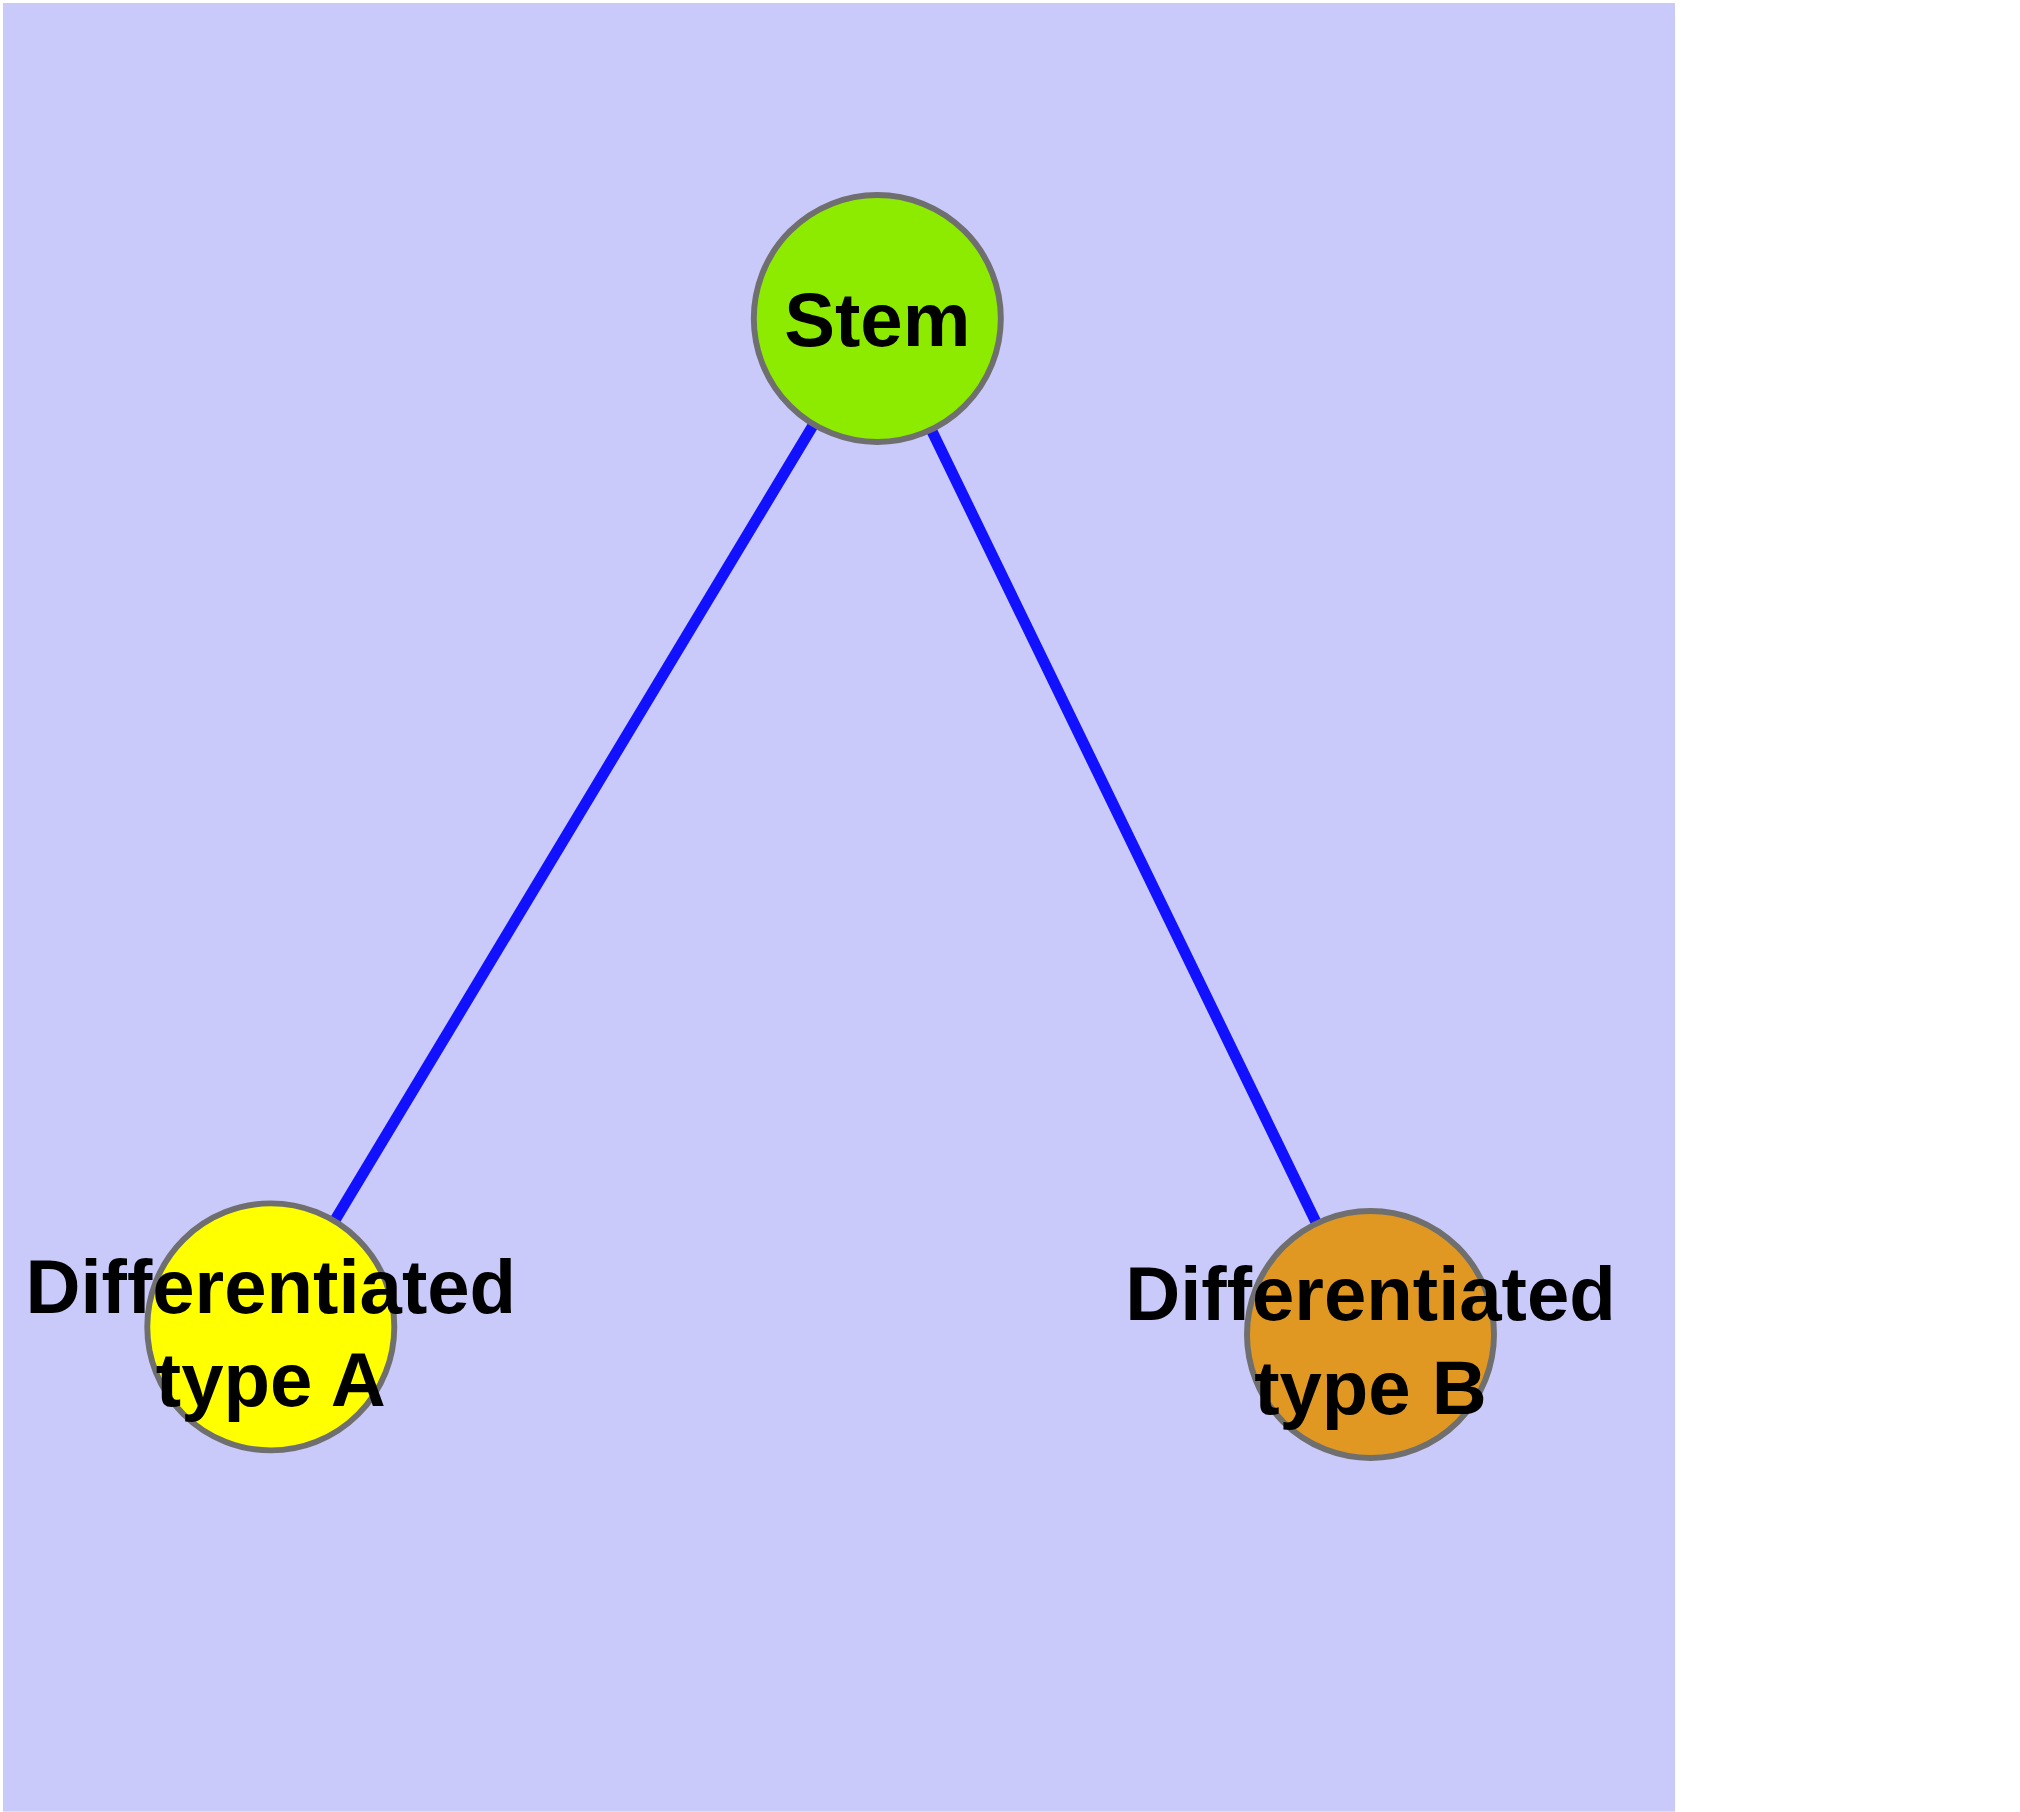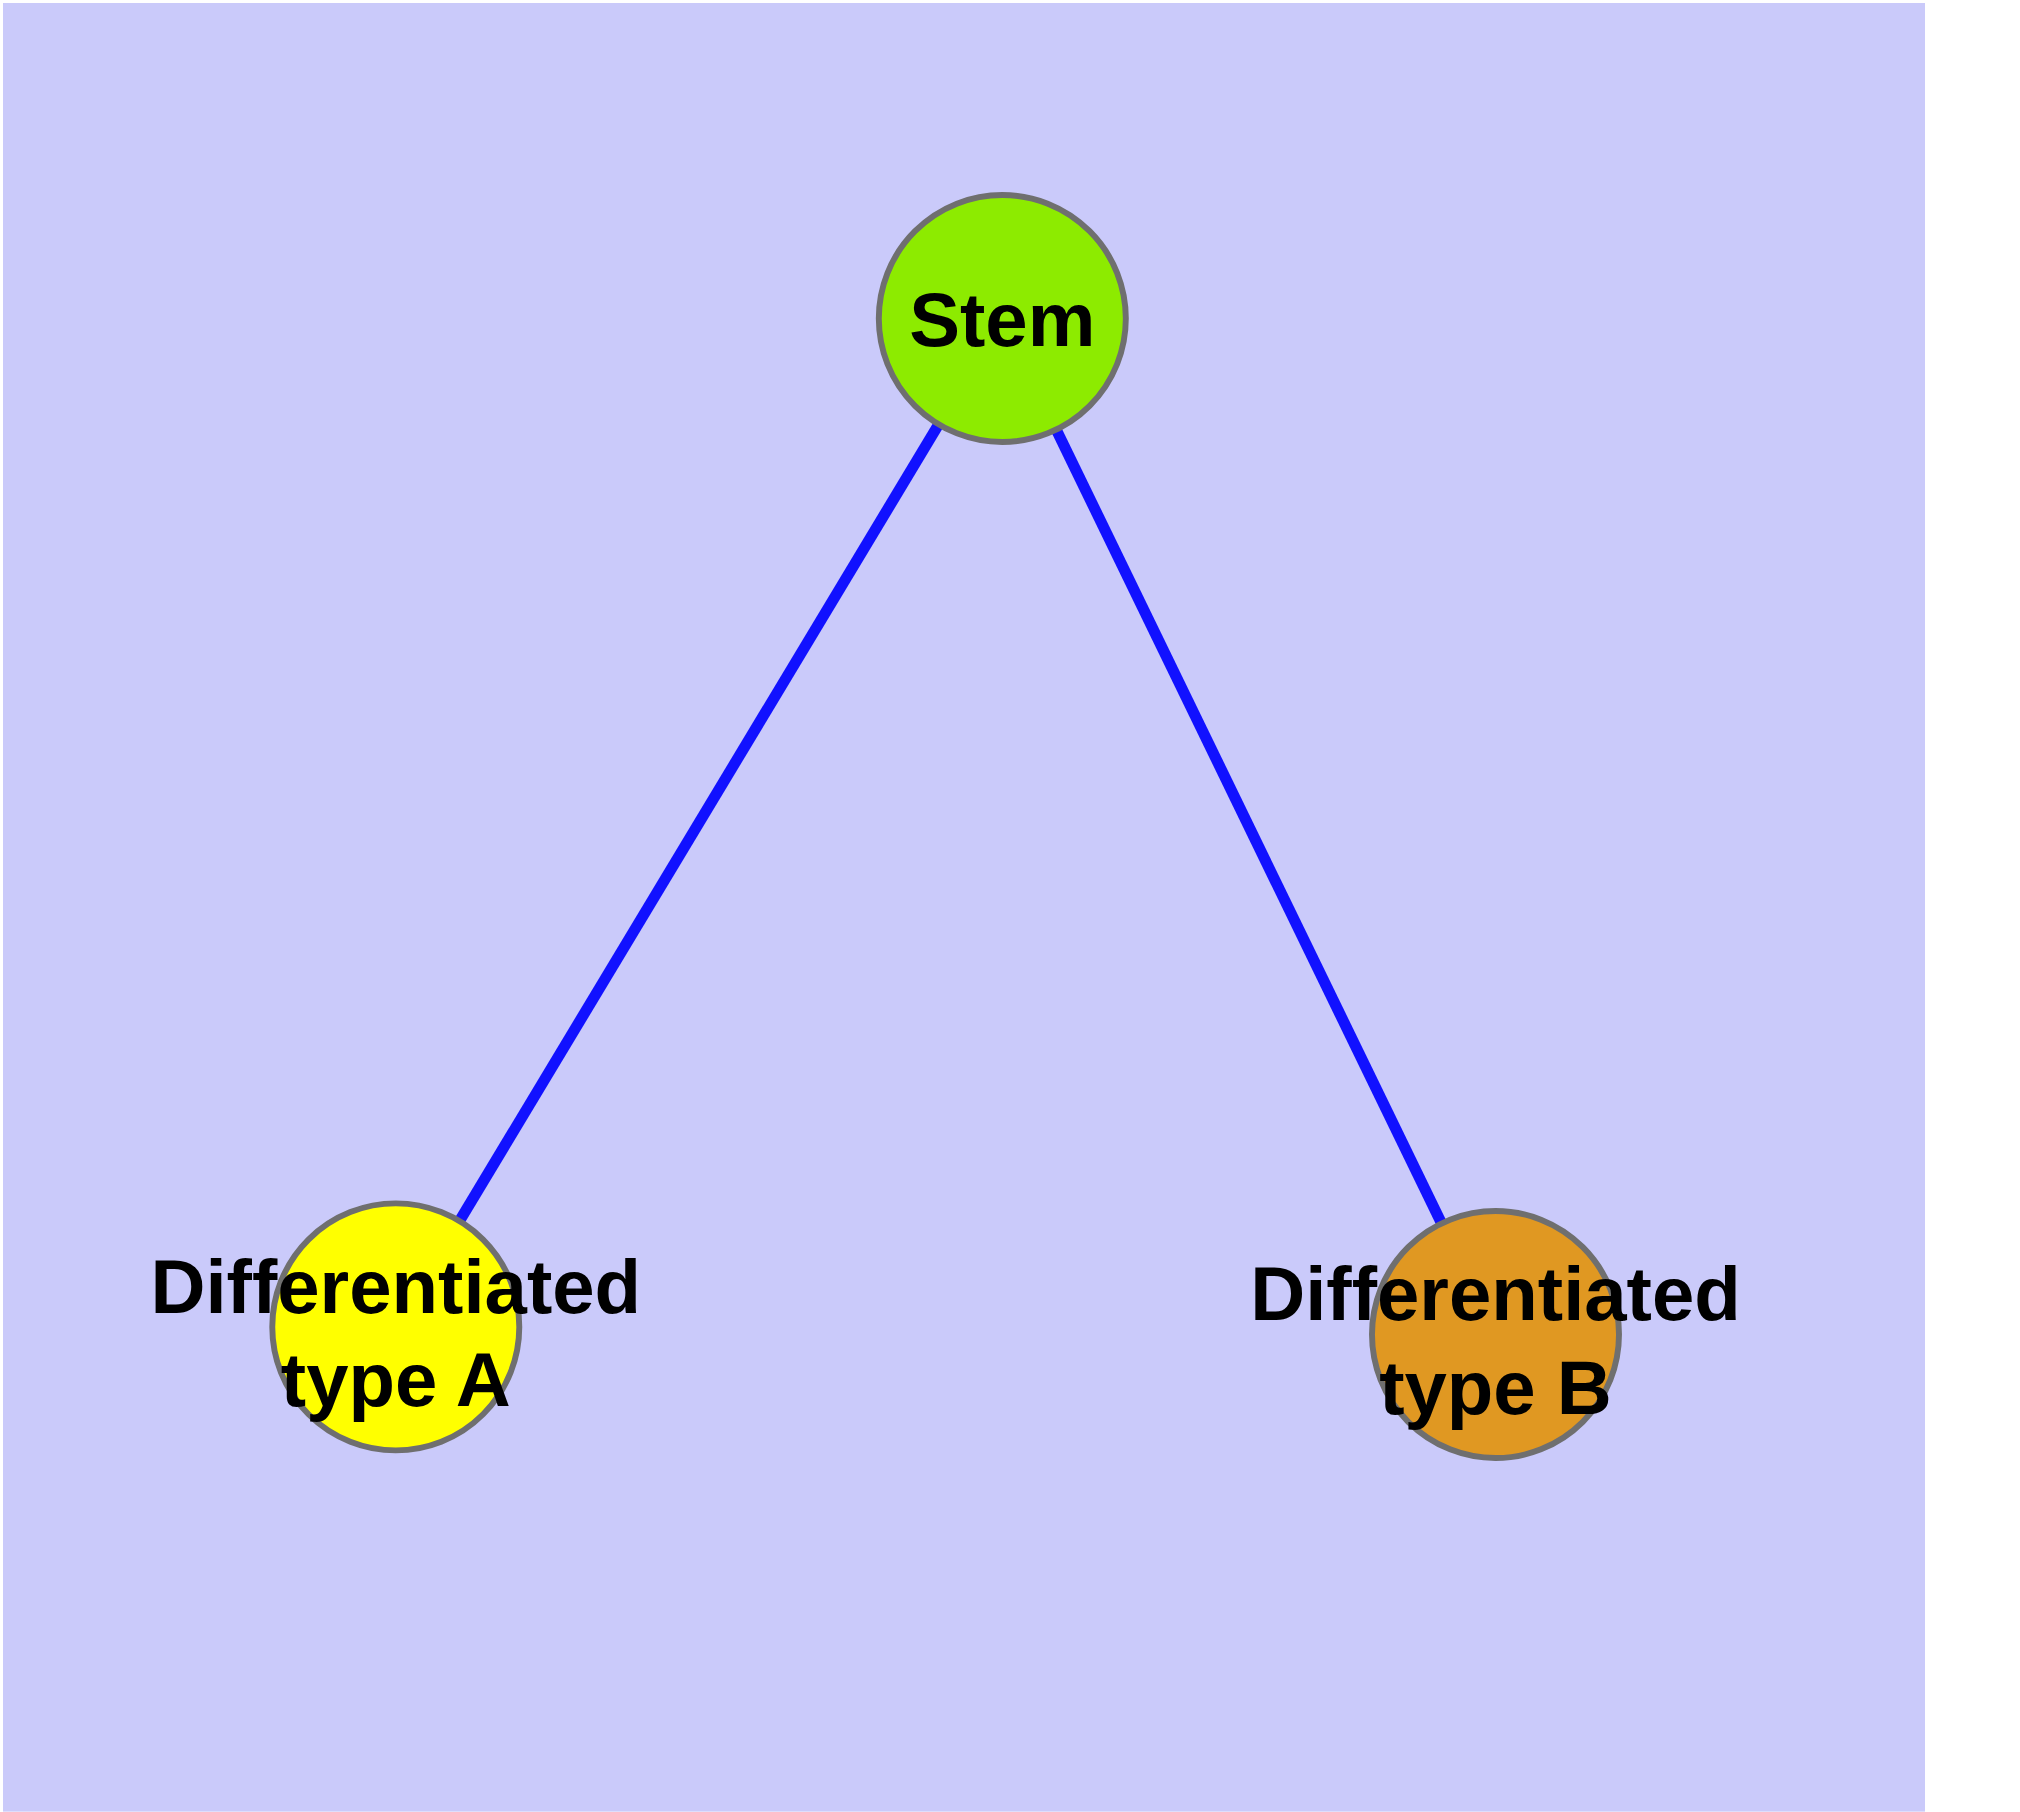--- a/index.html
+++ b/index.html
@@ -3,21 +3,21 @@
 <meta charset="utf-8">
 <style>
   html, body {
     margin: 0;
     padding: 0;
     background: #FFFFFF;
     font-family: "Liberation Sans", sans-serif;
   }
   #page {
     position: relative;
-    width: 1925px;
+    width: 1675px;
     height: 1812px;
     background: #FFFFFF; 
     overflow: hidden;
   }
   #canvas {
     position: absolute;
     top: 3.4px;
     left: 2.5px;
     right: 0;
     bottom: 0;

